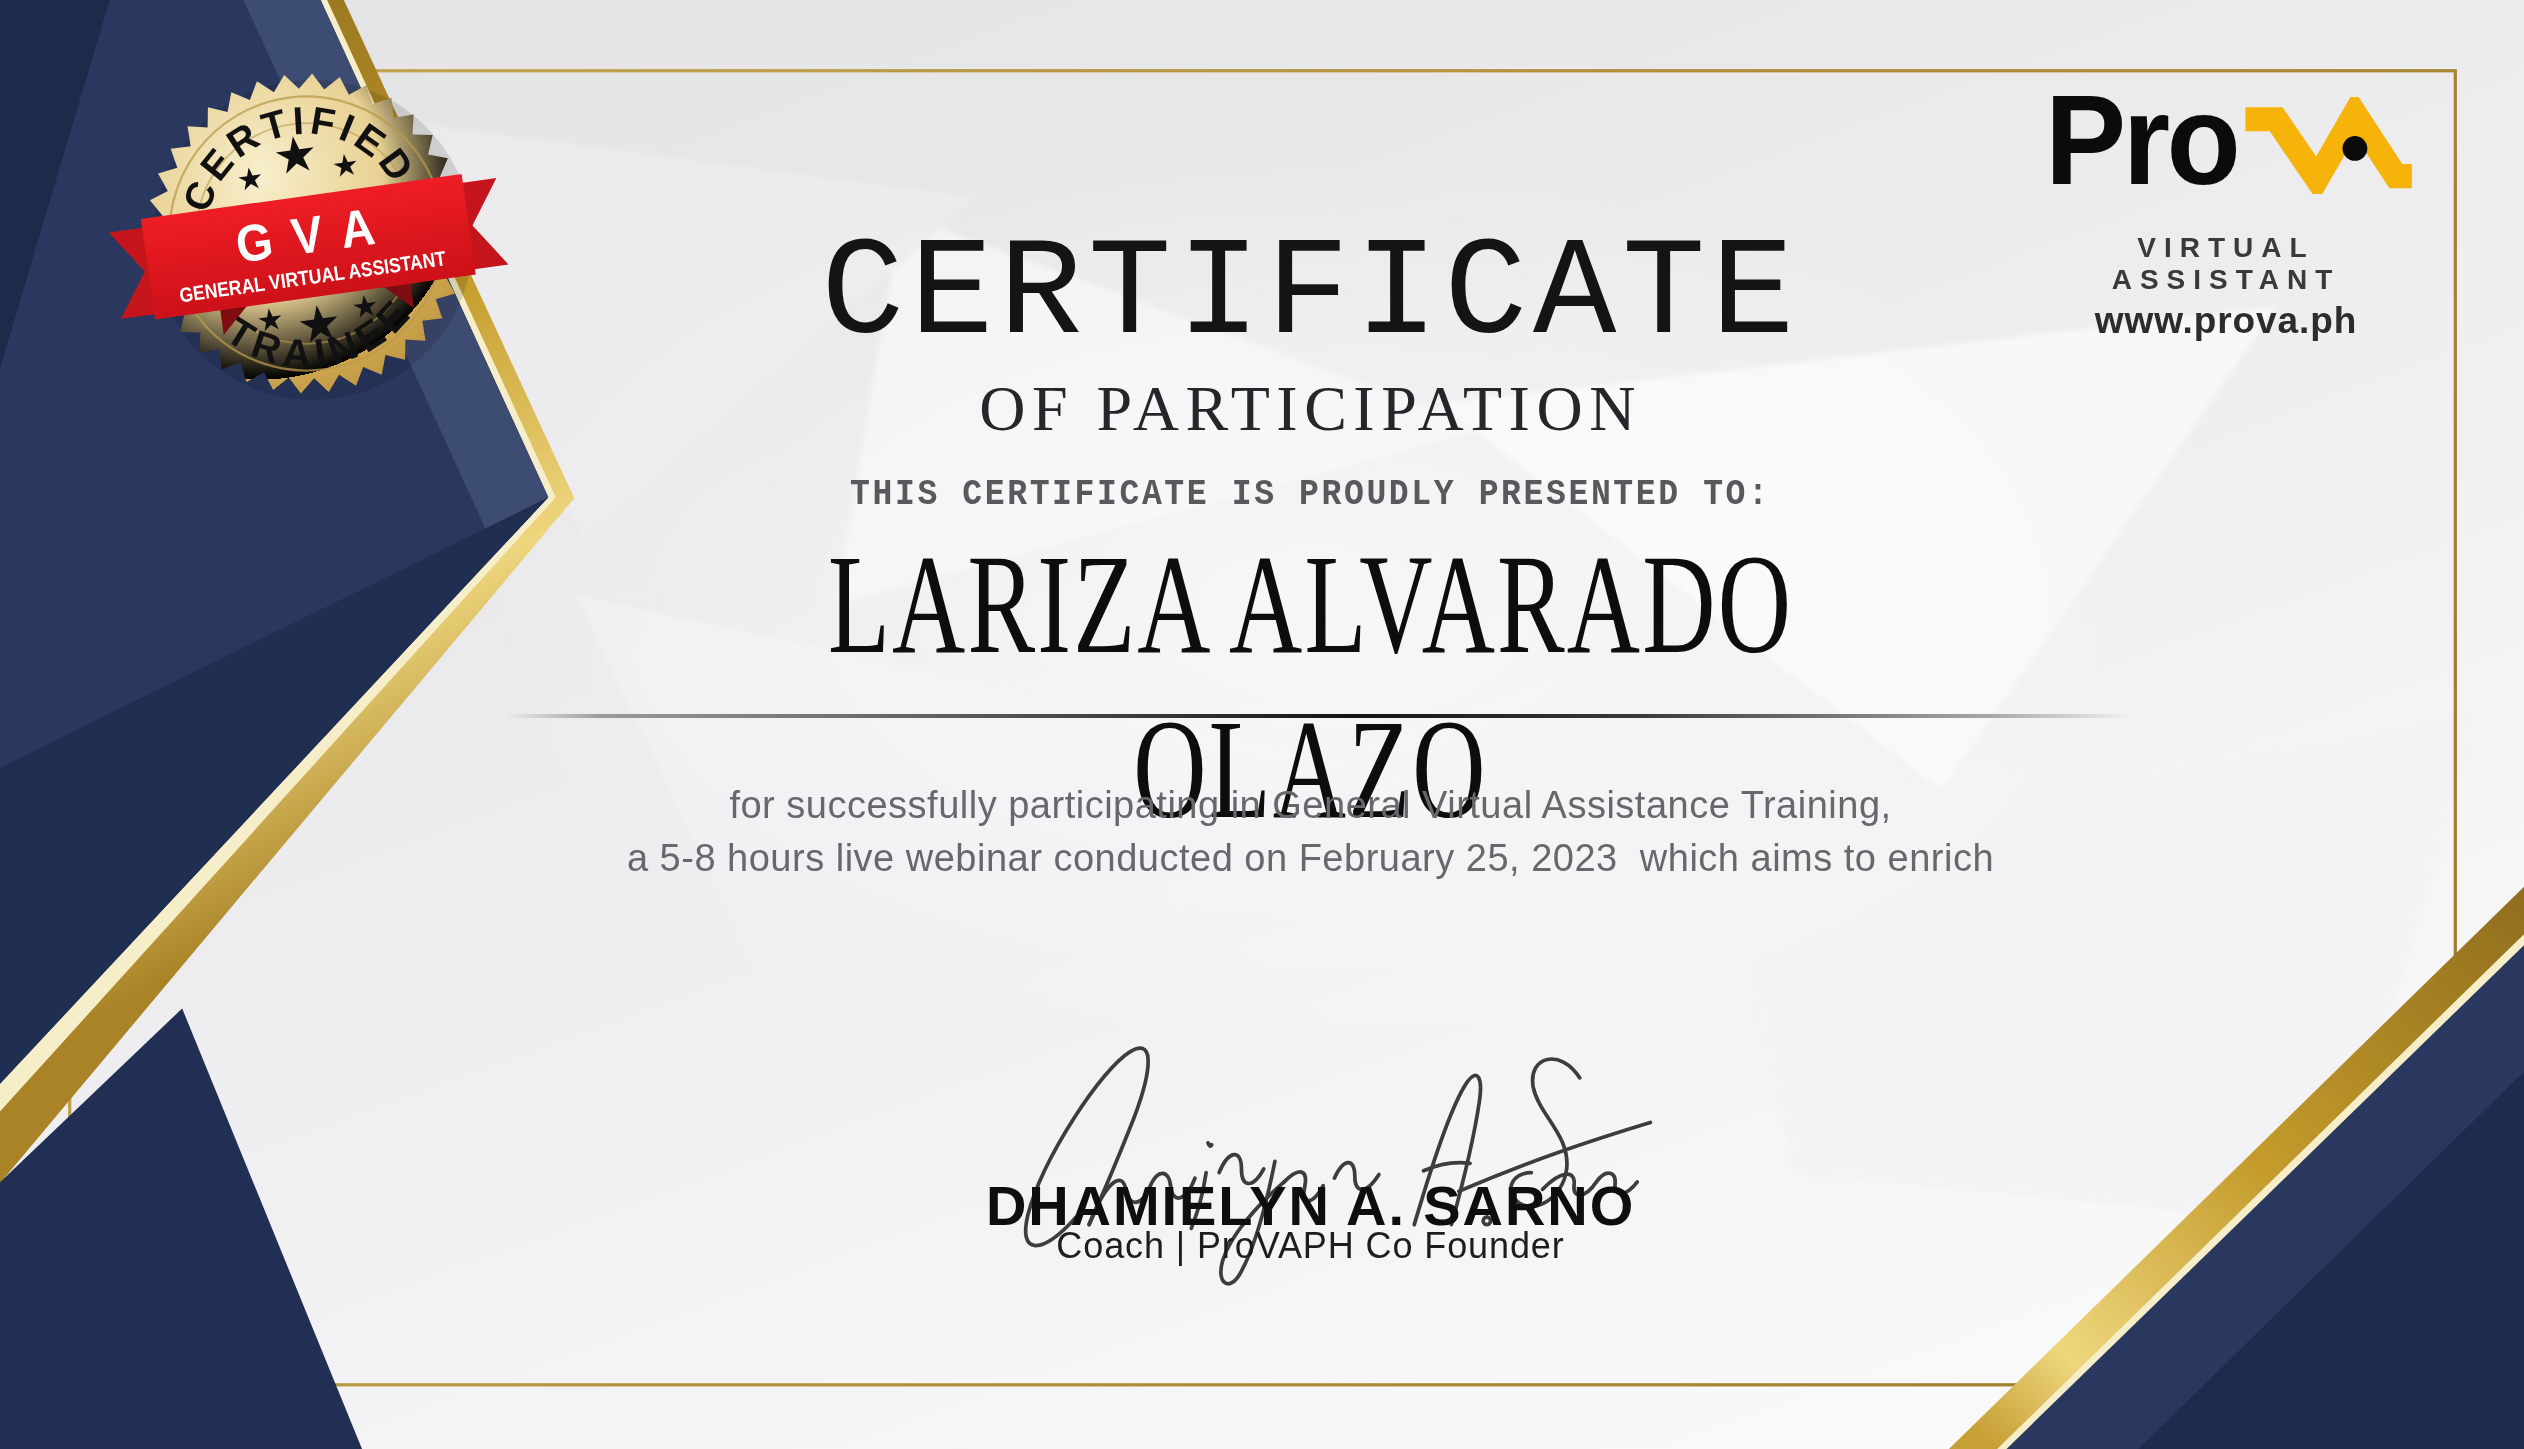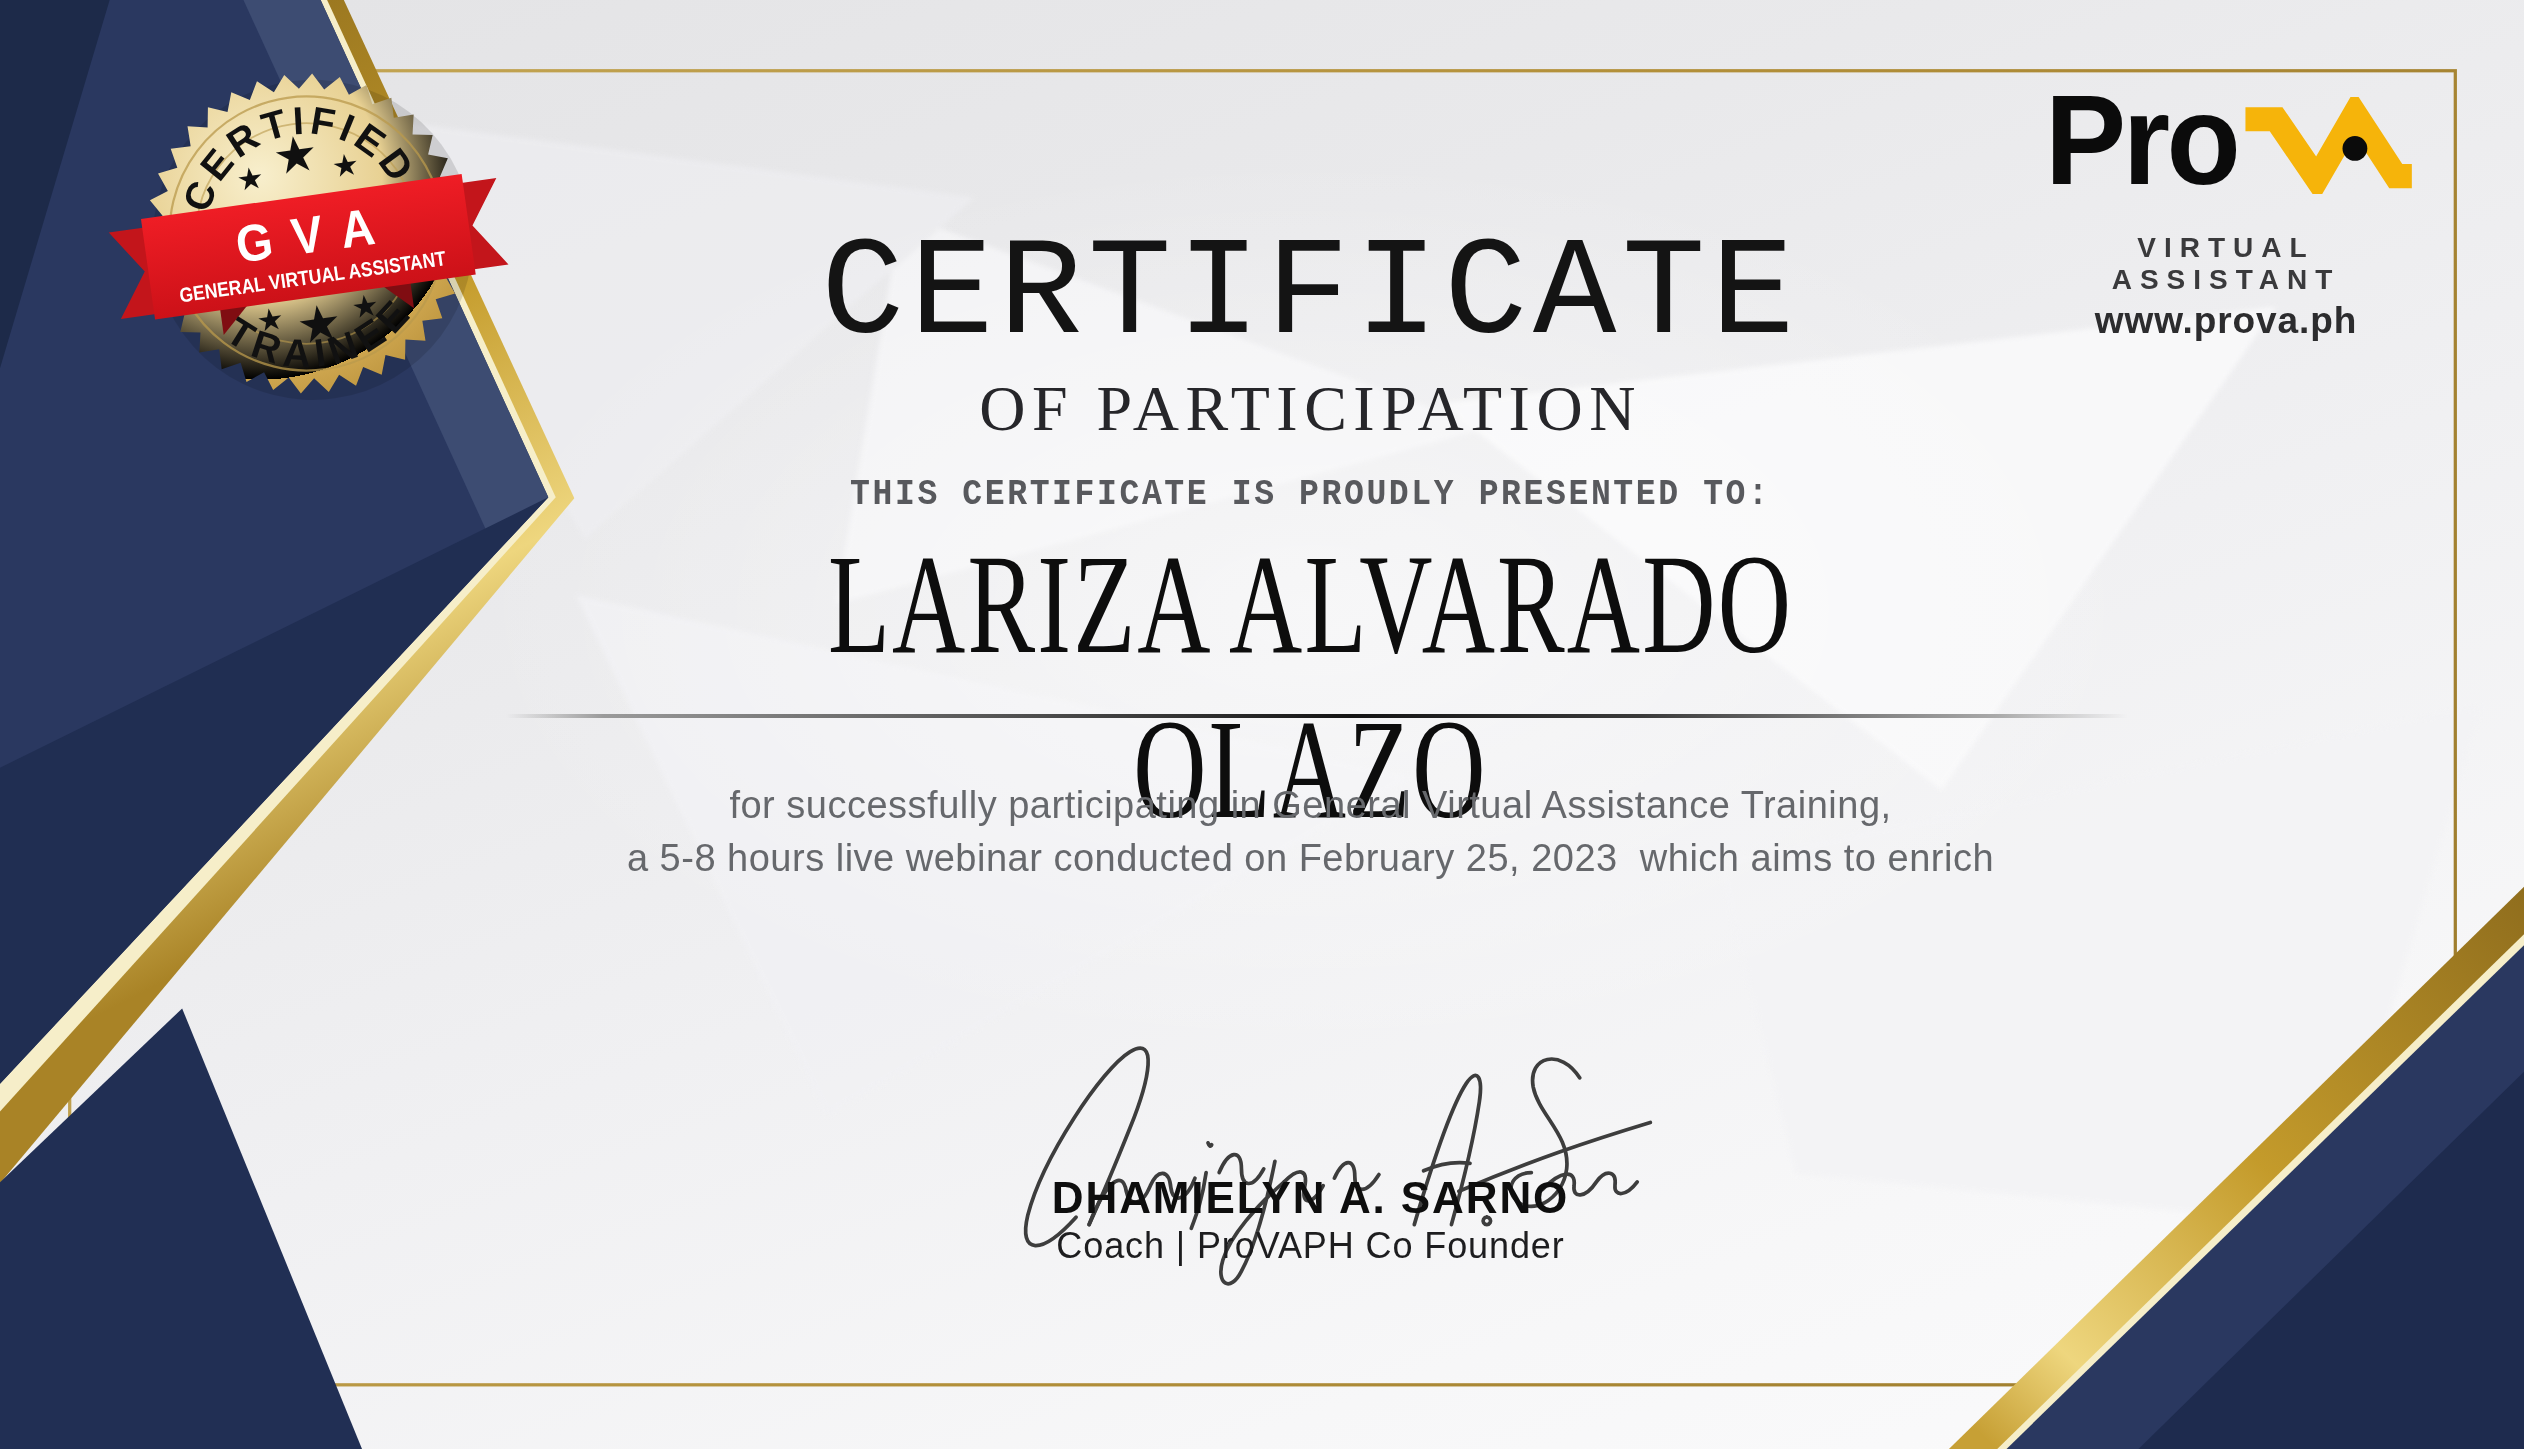--- a/index.html
+++ b/index.html
@@ -21,21 +21,21 @@
   .center-col{position:absolute;left:558px;width:1505px;text-align:center;color:#151515;}
   .title-main{top:216px;font-family:Liberation Mono, monospace;font-size:139px;letter-spacing:5.6px;color:#141414;}
   .title-sub{top:372px;font-family:"Liberation Serif","DejaVu Serif",serif;font-size:64px;letter-spacing:6.5px;color:#26262a;}
   .presented{top:474px;font-size:36px;letter-spacing:2.8px;color:#58595d;font-weight:bold;font-family:Liberation Mono, monospace;}
   .presented span{display:inline-block;transform:scaleX(.92) scaleY(1.04);}
   .name{top:536px;font-family:"Liberation Serif","DejaVu Serif",serif;font-size:130px;color:#0d0d0d;}
   .name span{display:inline-block;letter-spacing:2.8px;transform:scale(.78,1.1);}
   .divider{position:absolute;left:506px;top:714px;width:1622px;height:3.7px;
     background:linear-gradient(90deg,rgba(120,120,120,0) 0%,#9a9a9a 6%,#555 30%,#141414 52%,#3a3a3a 70%,#aaa 92%,rgba(160,160,160,0) 100%);}
   .body-text{top:779px;font-size:38px;line-height:53px;color:#66686c;letter-spacing:0.5px;}
-  .sig-name{top:1173px;font-size:44px;font-weight:bold;color:#0e0e0e;letter-spacing:1.9px;}
+  .sig-name{top:1173px;font-size:56px;font-weight:bold;color:#0e0e0e;letter-spacing:1.9px;}
   .sig-role{top:1225px;font-size:36px;color:#1d1d1f;letter-spacing:0.9px;}
   .signature{position:absolute;left:985px;top:1008px;}
   .logo{position:absolute;left:2040px;top:93px;width:372px;text-align:center;}
   .logo-word{display:flex;align-items:flex-start;justify-content:flex-start;height:110px;}
   .logo-pro{font-size:128px;line-height:93px;font-weight:bold;letter-spacing:-3.7px;color:#0b0b0b;transform:scaleX(.95);}
   .logo-va{margin-left:1.9px;margin-top:3.7px;}
   .logo-tag{margin-top:29px;font-size:28px;letter-spacing:8px;color:#3a3a3c;font-weight:bold;}
   .logo-web{margin-top:3.7px;font-size:37px;font-weight:bold;color:#2c2c2e;letter-spacing:0.9px;}
   .abs{position:absolute;}
 </style>

